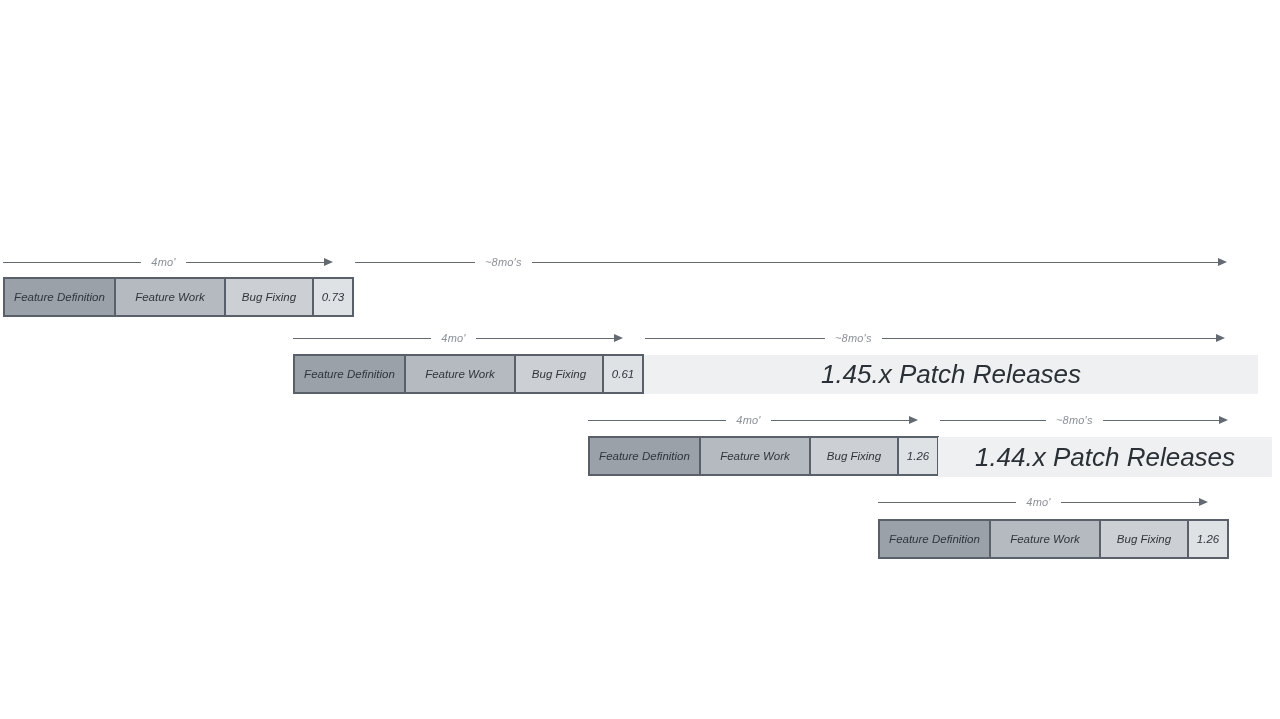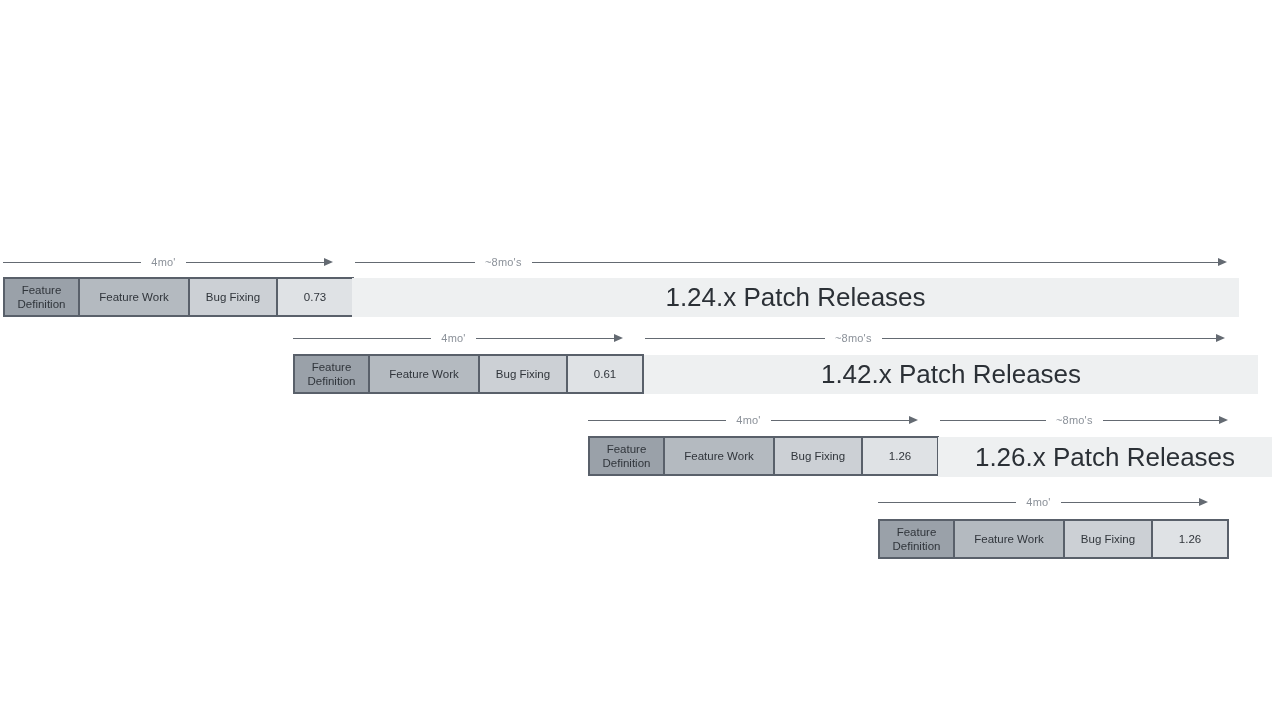--- a/index.html
+++ b/index.html
@@ -2,21 +2,21 @@
 <html style="--feature-definition: #9aa1a9; --feature-work: #b4bac0; --bug-fixing: #ccd0d5; --version-box: #dfe2e5; --band: #eef0f1; --band-text: #2b3036; --text-dark: #30353b; --border: #59606a; --arrow: #646a72; --duration-text: #8b9199;"><head>
 <meta charset="utf-8">
 <style>
   html,body{margin:0;padding:0;}
   body{
     width:1280px;height:719px;
     background:#ffffff;
     font-family:"Liberation Sans",sans-serif;
     position:relative;overflow:hidden;
   }
-  .abs{position:absolute;}
+  .abs{position:absolute;font-style:italic;}
 
   
   .arrow{display:flex;align-items:center;height:16px;}
   .arrow .seg{height:0;border-top:1.5px solid var(--arrow,#646a72);flex:1;}
   .arrow .seg.fixed{flex:0 0 auto;}
   .arrow .lbl{
     font-size:11px;color:var(--duration-text,#8b9199);
     padding:0 10px;white-space:nowrap;letter-spacing:.2px;
   }
   .arrow .head{
@@ -31,21 +31,21 @@
     display:flex;height:40px;box-sizing:border-box;
     border:2px solid var(--border,#59606a);
   }
   .phase{
     box-sizing:border-box;
     border-right:2px solid var(--border,#59606a);
     display:flex;align-items:center;justify-content:center;
     text-align:center;font-size:11.5px;line-height:1.25;
     color:var(--text-dark,#30353b);padding:0 6px;
   }
-  .phase.fd{width:75px;background:var(--feature-definition,#9aa1a9);}
+  .phase.fd{width:111px;background:var(--feature-definition,#9aa1a9);}
   .phase.fw{width:110px;background:var(--feature-work,#b4bac0);}
   .phase.bf{width:88px;background:var(--bug-fixing,#ccd0d5);align-items:center;}
   .phase.ver{
     flex:1;border-right:none;background:var(--version-box,#dfe2e5);
     font-size:11.5px;
   }
 
   
   .band{
     background:var(--band,#eef0f1);
@@ -78,23 +78,20 @@
     <div class="phase fw">
         <span>Feature Work</span>
       </div>
     <div class="phase bf">
         <span>Bug Fixing</span>
       </div>
     <div class="phase ver">
         <span>0.73</span>
       </div>
   </div>
-  <div class="band abs" style="left:352px;top:278px;width:887px;height:39px;">
-    <span>1.24.x Patch Releases</span>
-  </div>
 
   <div class="arrow abs" style="left:293px;top:330px;width:330px;">
     <span class="seg"></span>
     <span class="lbl">4mo'</span>
     <span class="seg"></span>
     <span class="head"></span>
   </div>
   <div class="arrow abs" style="left:645px;top:330px;width:580px;">
     <span class="seg fixed" style="flex-basis:180px;"></span>
     <span class="lbl">~8mo's</span>
@@ -109,21 +106,21 @@
         <span>Feature Work</span>
       </div>
     <div class="phase bf">
         <span>Bug Fixing</span>
       </div>
     <div class="phase ver">
         <span>0.61</span>
       </div>
   </div>
   <div class="band abs" style="left:644px;top:355px;width:614px;height:39px;">
-    <span>1.42.x Patch Releases</span>
+    <span>1.45.x Patch Releases</span>
   </div>
 
   <div class="arrow abs" style="left:588px;top:412px;width:330px;">
     <span class="seg"></span>
     <span class="lbl">4mo'</span>
     <span class="seg"></span>
     <span class="head"></span>
   </div>
   <div class="arrow abs" style="left:940px;top:412px;width:288px;">
     <span class="seg fixed" style="flex-basis:106px;"></span>
@@ -139,21 +136,21 @@
         <span>Feature Work</span>
       </div>
     <div class="phase bf">
         <span>Bug Fixing</span>
       </div>
     <div class="phase ver">
         <span>1.26</span>
       </div>
   </div>
   <div class="band abs" style="left:938px;top:437px;width:334px;height:40px;">
-    <span>1.26.x Patch Releases</span>
+    <span>1.44.x Patch Releases</span>
   </div>
 
   <div class="arrow abs" style="left:878px;top:494px;width:330px;">
     <span class="seg"></span>
     <span class="lbl">4mo'</span>
     <span class="seg"></span>
     <span class="head"></span>
   </div>
   <div class="phases abs" style="left:878px;top:519px;width:351px;">
     <div class="phase fd">

